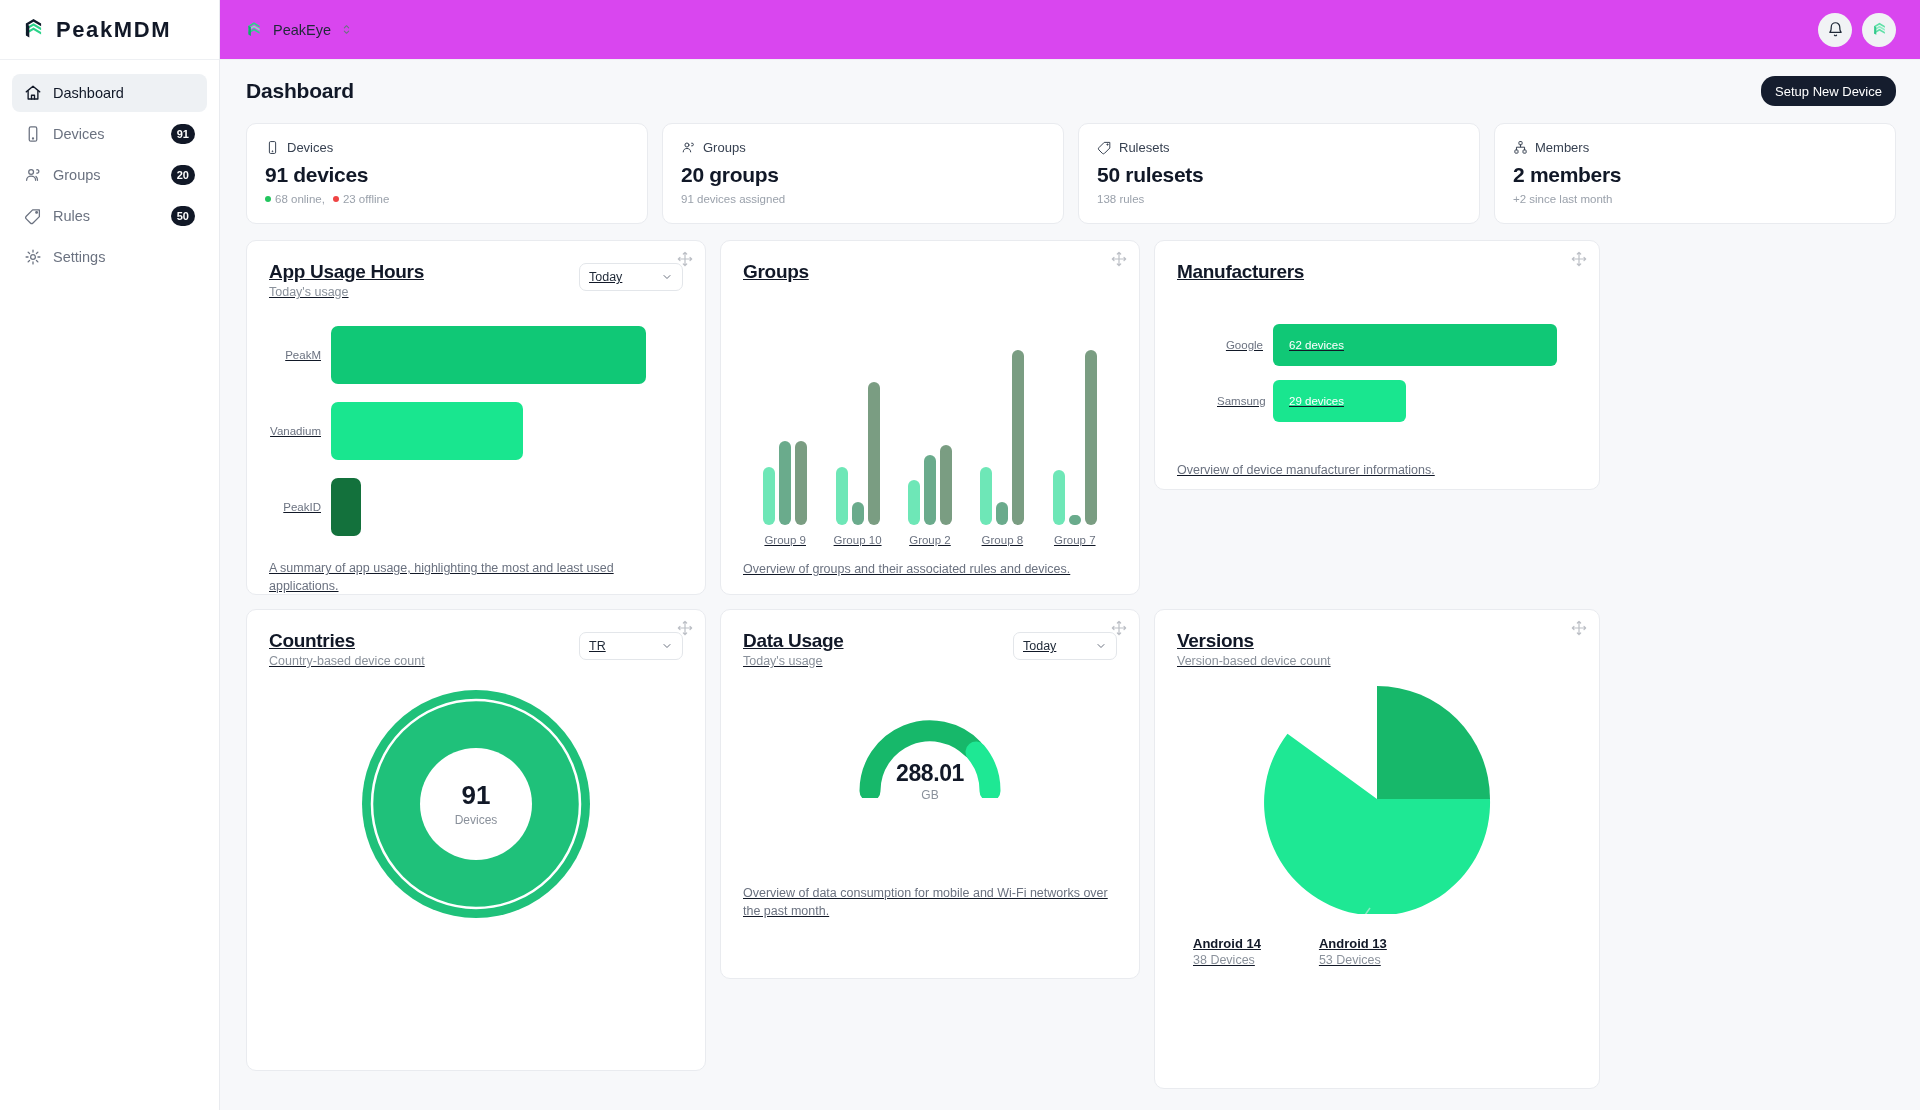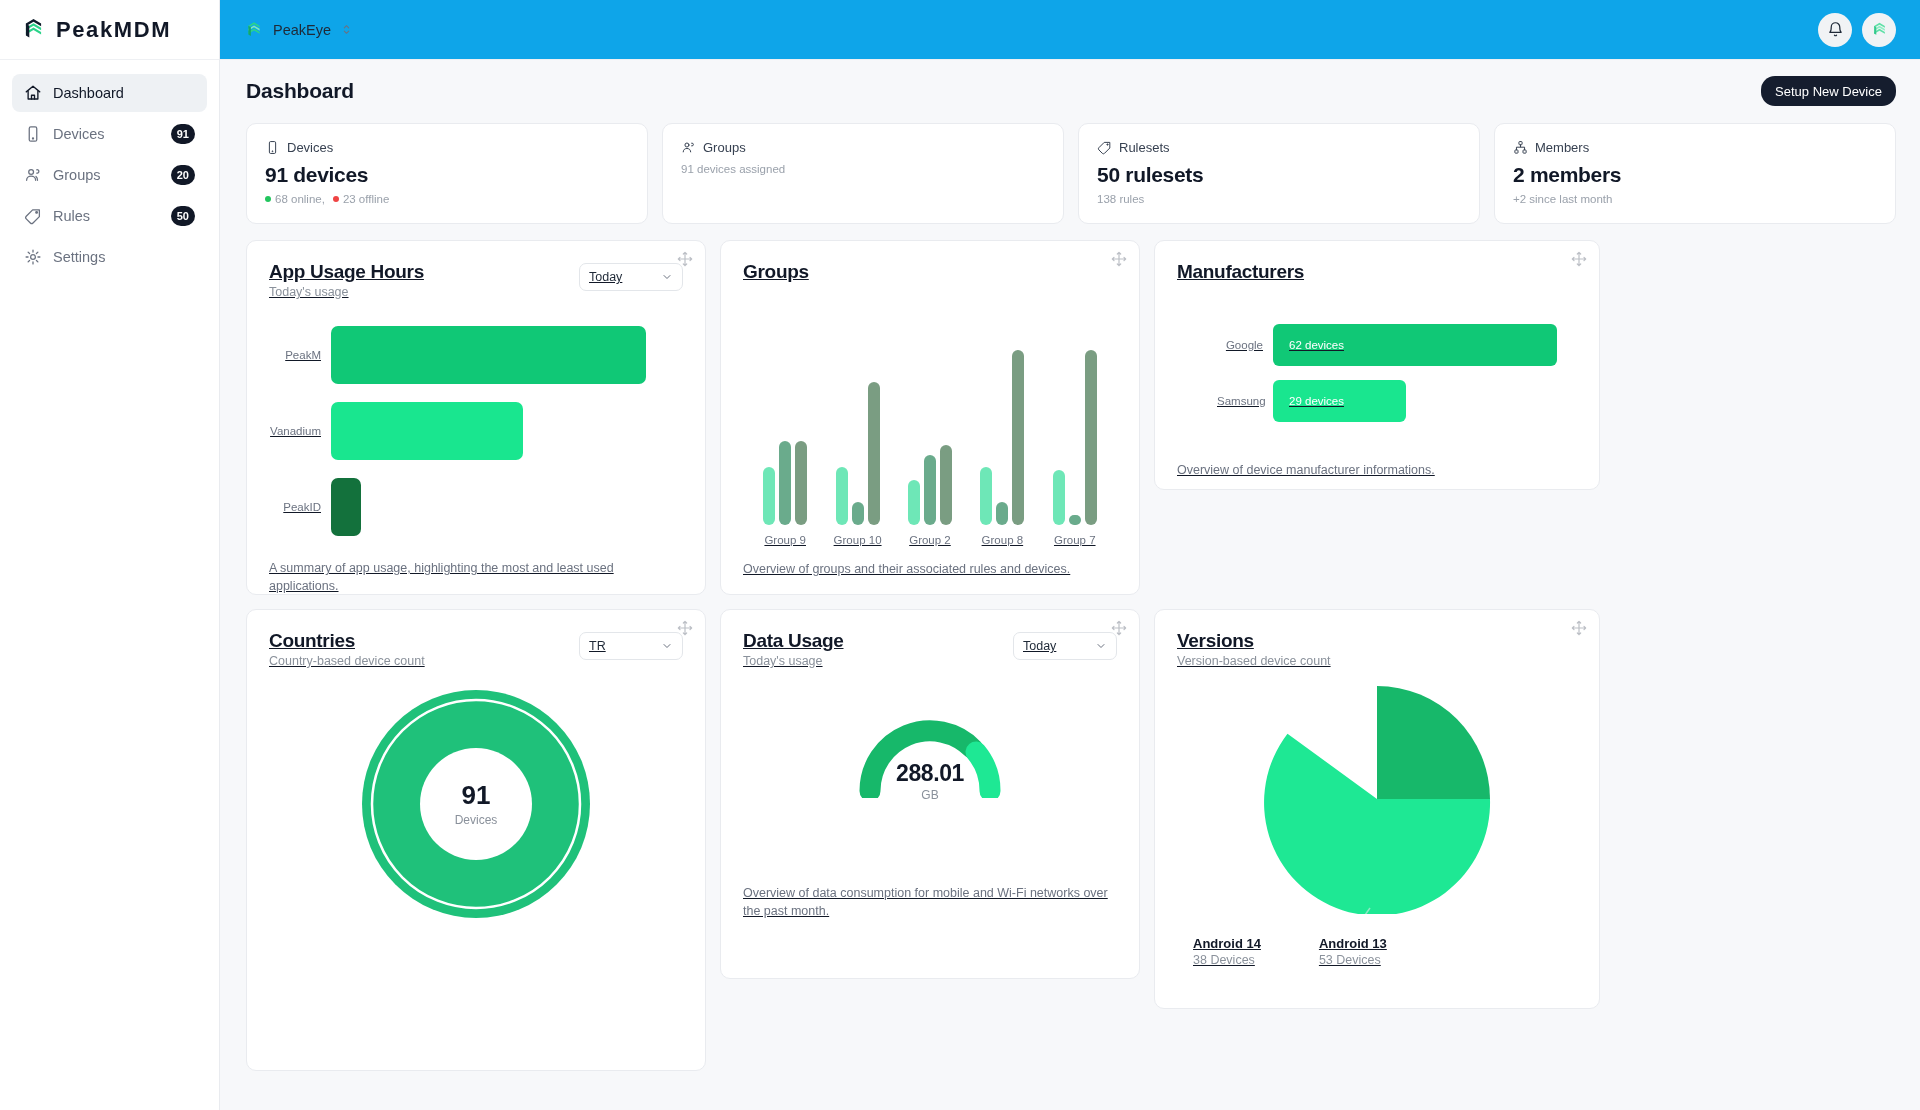--- a/index.html
+++ b/index.html
@@ -42,21 +42,21 @@
     min-width: 22px; height: 20px; border-radius: 999px;
     font-size: 11px; font-weight: 700;
     display: flex; align-items: center; justify-content: center;
     padding: 0 6px;
   }
   .nav-ico { width: 18px; height: 18px; flex: 0 0 18px; display:block; }
 
   
   .main { flex: 1; height: 1110px; display: flex; flex-direction: column; }
   .topbar {
-    height: 60px; background: #0ea5e9; border-bottom: 1px solid #eef0f3;
+    height: 60px; background: #d946ef; border-bottom: 1px solid #eef0f3;
     display: flex; align-items: center; padding: 12px 24px;
   }
   .ws {
     display: flex; align-items: center; gap: 9px; cursor: pointer;
     font-size: 14.5px; color: #1f2937; font-weight: 500;
   }
   .ws-mark { width: 20px; height: 20px; flex:0 0 20px; }
   .topbar-spacer { flex: 1; }
   .round-btn {
     width: 34px; height: 34px; border-radius: 50%;
@@ -286,20 +286,21 @@
 
         <div class="stat-card">
           <div class="stat-head">
             <svg width="15" height="15" viewBox="0 0 24 24" fill="none" stroke="#374151" stroke-width="1.6" stroke-linecap="round">
                 <circle cx="9.5" cy="8" r="3.2"></circle>
                 <path d="M3.5 19c0-3.3 2.7-5.5 6-5.5s6 2.2 6 5.5"></path>
                 <path d="M17 9.5a2.3 2.3 0 1 0 0-4.5"></path>
               </svg>
             <span>Groups</span>
           </div>
+          <div class="stat-value">20 groups</div>
           <div class="stat-sub">91 devices assigned</div>
         </div>
 
         <div class="stat-card">
           <div class="stat-head">
             <svg width="15" height="15" viewBox="0 0 24 24" fill="none" stroke="#374151" stroke-width="1.6" stroke-linejoin="round">
                 <path d="M20.5 12.8 12 21.3a2.5 2.5 0 0 1-3.5 0L3 15.8a2.5 2.5 0 0 1 0-3.5l8.5-8.5 9 0z"></path>
                 <circle cx="16.8" cy="7.2" r="1" fill="#374151"></circle>
               </svg>
             <span>Rulesets</span>
@@ -484,21 +485,21 @@
             </svg>
             <div class="gauge-txt">
               <div class="gauge-num">288.01</div>
               <div class="gauge-unit">GB</div>
             </div>
           </div>
 
           <div class="card-desc" style="margin-top:86px">Overview of data consumption for mobile and Wi-Fi networks over the past month.</div>
         </div>
 
-        <div class="card" style="height:400px">
+        <div class="card" style="height:480px">
           <svg class="drag-handle" viewBox="0 0 24 24" fill="none" stroke="#6b7280" stroke-width="1.8" stroke-linecap="round" stroke-linejoin="round">
               <path d="M12 2v20M2 12h20M12 2 9.5 4.5M12 2l2.5 2.5M12 22l-2.5-2.5M12 22l2.5-2.5M2 12l2.5-2.5M2 12l2.5 2.5M22 12l-2.5-2.5M22 12l-2.5 2.5"></path>
             </svg>
           <div class="card-title">Versions</div>
           <div class="card-sub">Version-based device count</div>
 
           <div class="pie-wrap">
             <svg width="230" height="228" viewBox="0 0 230 228">
               <path d="M115 113 L115 0 A113 113 0 0 1 228 113 L115 113 Z" fill="#17b86a"></path>
               <path d="M115 113 L228 113 A113 113 0 1 1 25.5 47.7 L115 113 Z" fill="#1ee894"></path>

